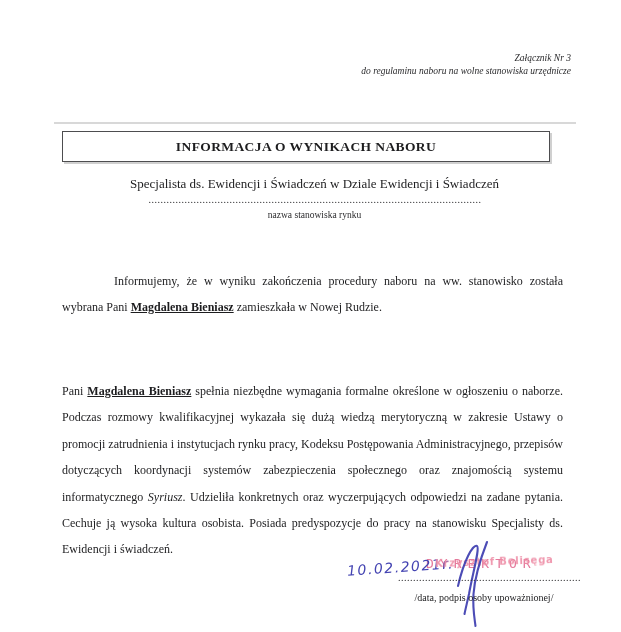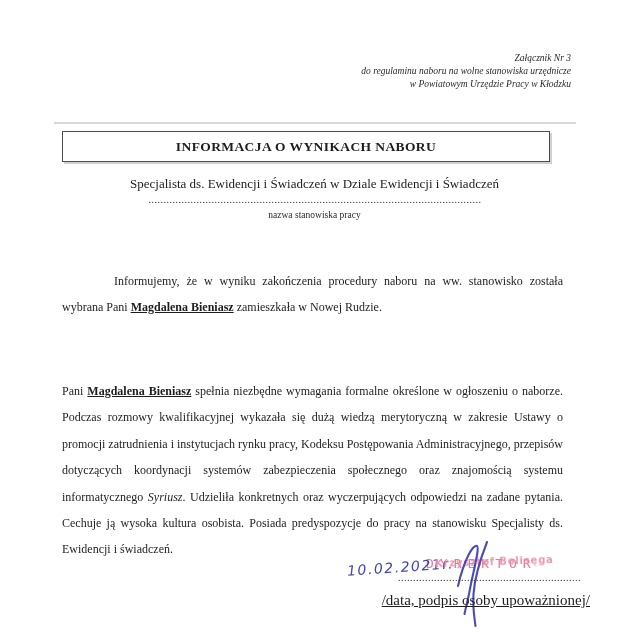--- a/index.html
+++ b/index.html
@@ -146,49 +146,47 @@
     white-space: nowrap;
     font-size: 10px;
     letter-spacing: 0.5px;
     color: #2a2a2c;
     font-family: "Liberation Serif", serif;
   }
   .sig-caption {
     position: absolute;
     left: 378px; top: 592px;
     width: 212px;
-    text-align: right;
-    font-size: 15px;
+    text-align: center;
+    font-size: 10px;
     color: #1d1d1f;
     font-family: "Liberation Serif", serif;
     white-space: nowrap;
-    text-decoration: underline;
   }
 </style>
 </head>
 <body>
 
 <div class="page">
 
   <div class="artifact-line"></div>
 
   <div class="header-note">
     <div>Załącznik Nr 3</div>
     <div>do regulaminu naboru na wolne stanowiska urzędnicze</div>
-    <div>w Powiatowym Urzędzie Pracy w Kłodzku</div>
   </div>
 
   <div class="title-box">
     <span class="title">INFORMACJA O WYNIKACH NABORU</span>
   </div>
 
   <div class="position-block">
     <div class="position-name">Specjalista ds. Ewidencji i Świadczeń w Dziale Ewidencji i Świadczeń</div>
     <div class="dotted-line">..............................................................................................................................</div>
-    <div class="position-caption">nazwa stanowiska pracy</div>
+    <div class="position-caption">nazwa stanowiska rynku</div>
   </div>
 
   <p class="intro-para"><span>Informujemy, że w wyniku zakończenia procedury naboru na ww. stanowisko została wybrana Pani </span><span class="person-name">Magdalena Bieniasz</span><span> zamieszkała w Nowej Rudzie.</span></p>
 
 
   <p class="body-para"><span>Pani </span><span class="person-name">Magdalena Bieniasz</span><span> spełnia niezbędne wymagania formalne określone w ogłoszeniu o naborze. Podczas rozmowy kwalifikacyjnej wykazała się dużą wiedzą merytoryczną w zakresie Ustawy o promocji zatrudnienia i instytucjach rynku pracy, Kodeksu Postępowania Administracyjnego, przepisów dotyczących koordynacji systemów zabezpieczenia społecznego oraz znajomością systemu informatycznego </span><span class="italic-term">Syriusz</span><span>. Udzieliła konkretnych oraz wyczerpujących odpowiedzi na zadane pytania. Cechuje ją wysoka kultura osobista. Posiada predyspozycje do pracy na stanowisku Specjalisty ds. Ewidencji i świadczeń.</span></p>
 
   <div class="sig-area">
     <div class="stamp-title">DYREKTOR</div>
     <div class="hand-date">10.02.2021r.</div>

